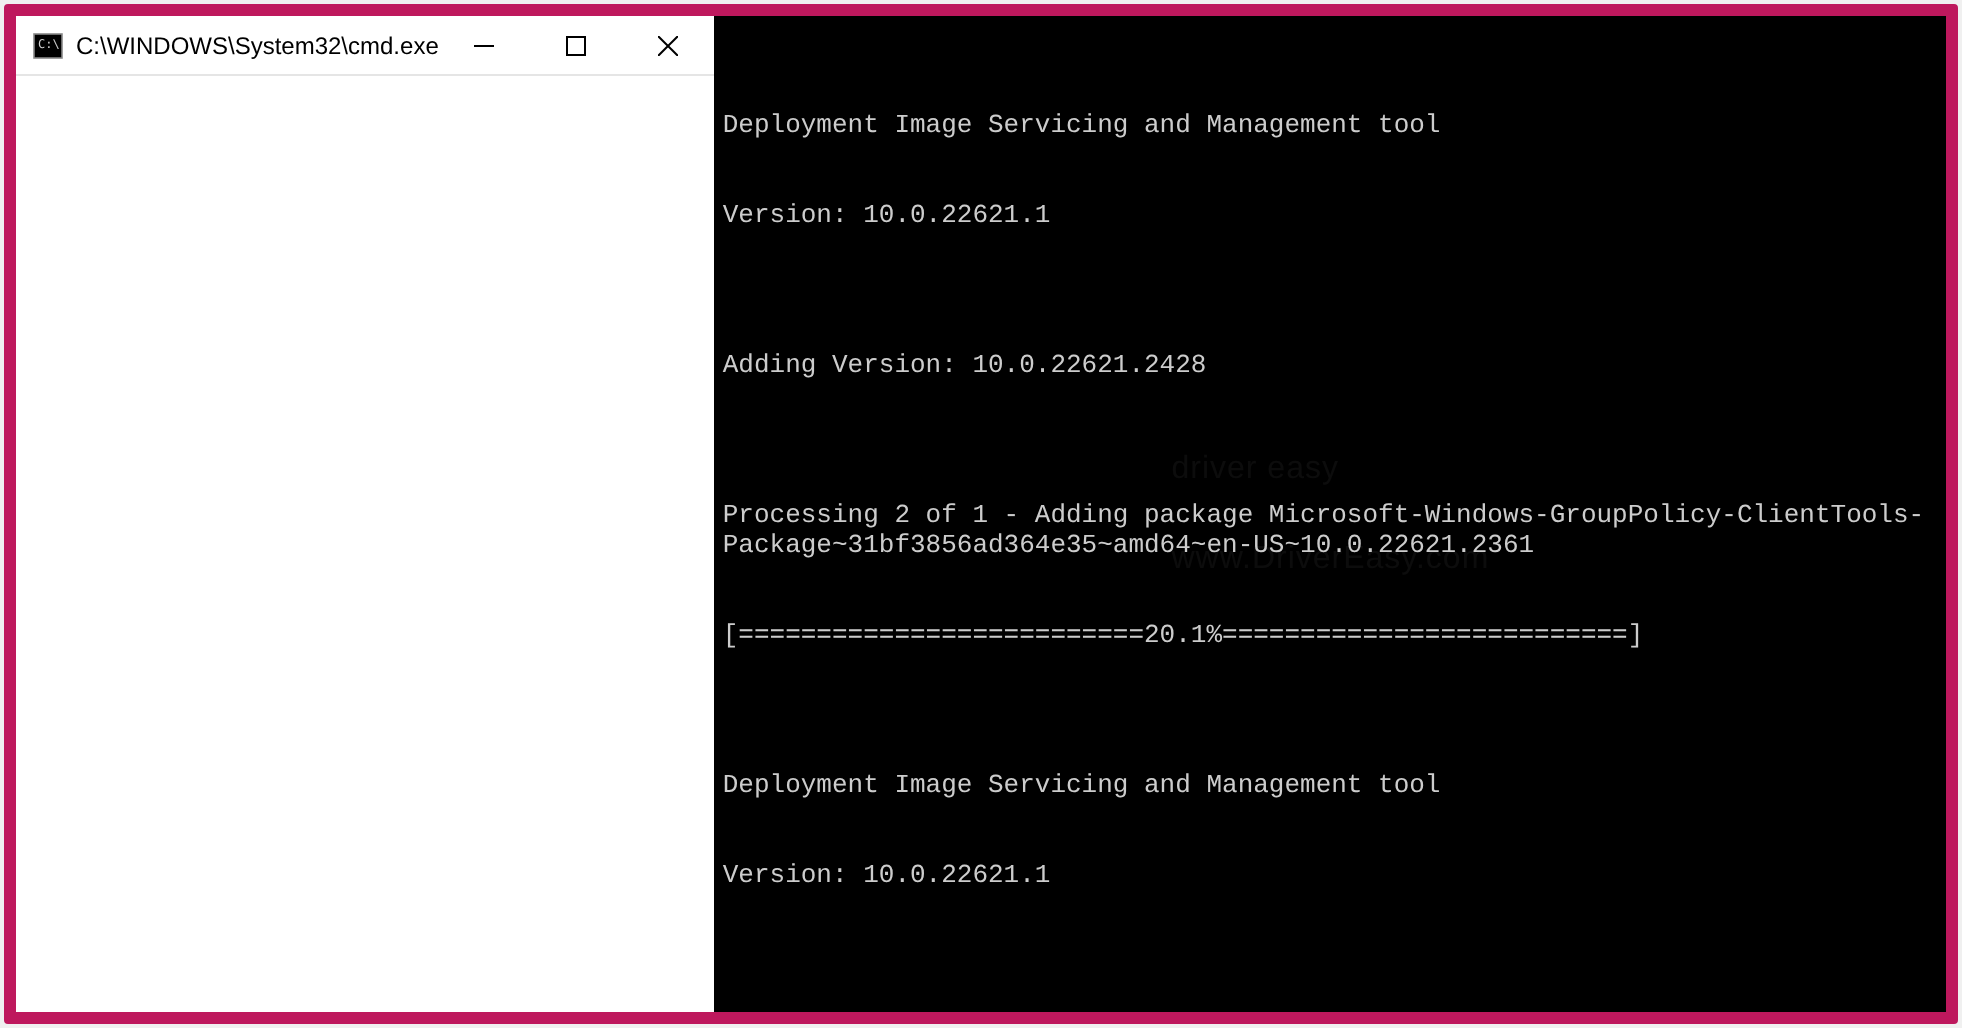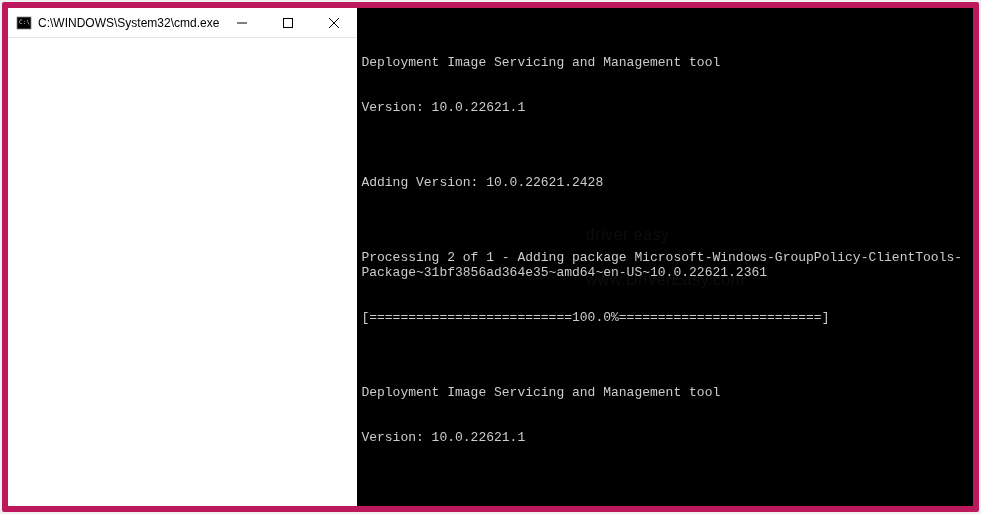--- a/index.html
+++ b/index.html
@@ -138,21 +138,21 @@
     <div class="watermark">
       <div>driver easy</div>
       <div>www.DriverEasy.com</div>
     </div>
     <span class="terminal-line">Deployment Image Servicing and Management tool</span>
     <span class="terminal-line">Version: 10.0.22621.1</span>
     <span class="terminal-line"></span>
     <span class="terminal-line">Adding Version: 10.0.22621.2428</span>
     <span class="terminal-line"></span>
     <span class="terminal-line">Processing 2 of 1 - Adding package Microsoft-Windows-GroupPolicy-ClientTools-Package~31bf3856ad364e35~amd64~en-US~10.0.22621.2361</span>
-    <span class="terminal-line">[==========================100.0%==========================]</span>
+    <span class="terminal-line">[==========================20.1%==========================]</span>
     <span class="terminal-line"></span>
     <span class="terminal-line">Deployment Image Servicing and Management tool</span>
     <span class="terminal-line">Version: 10.0.22621.1</span>
     <span class="terminal-line"></span>
     
     <span class="terminal-line"></span>
     
     
     
     <span class="terminal-line"></span>

